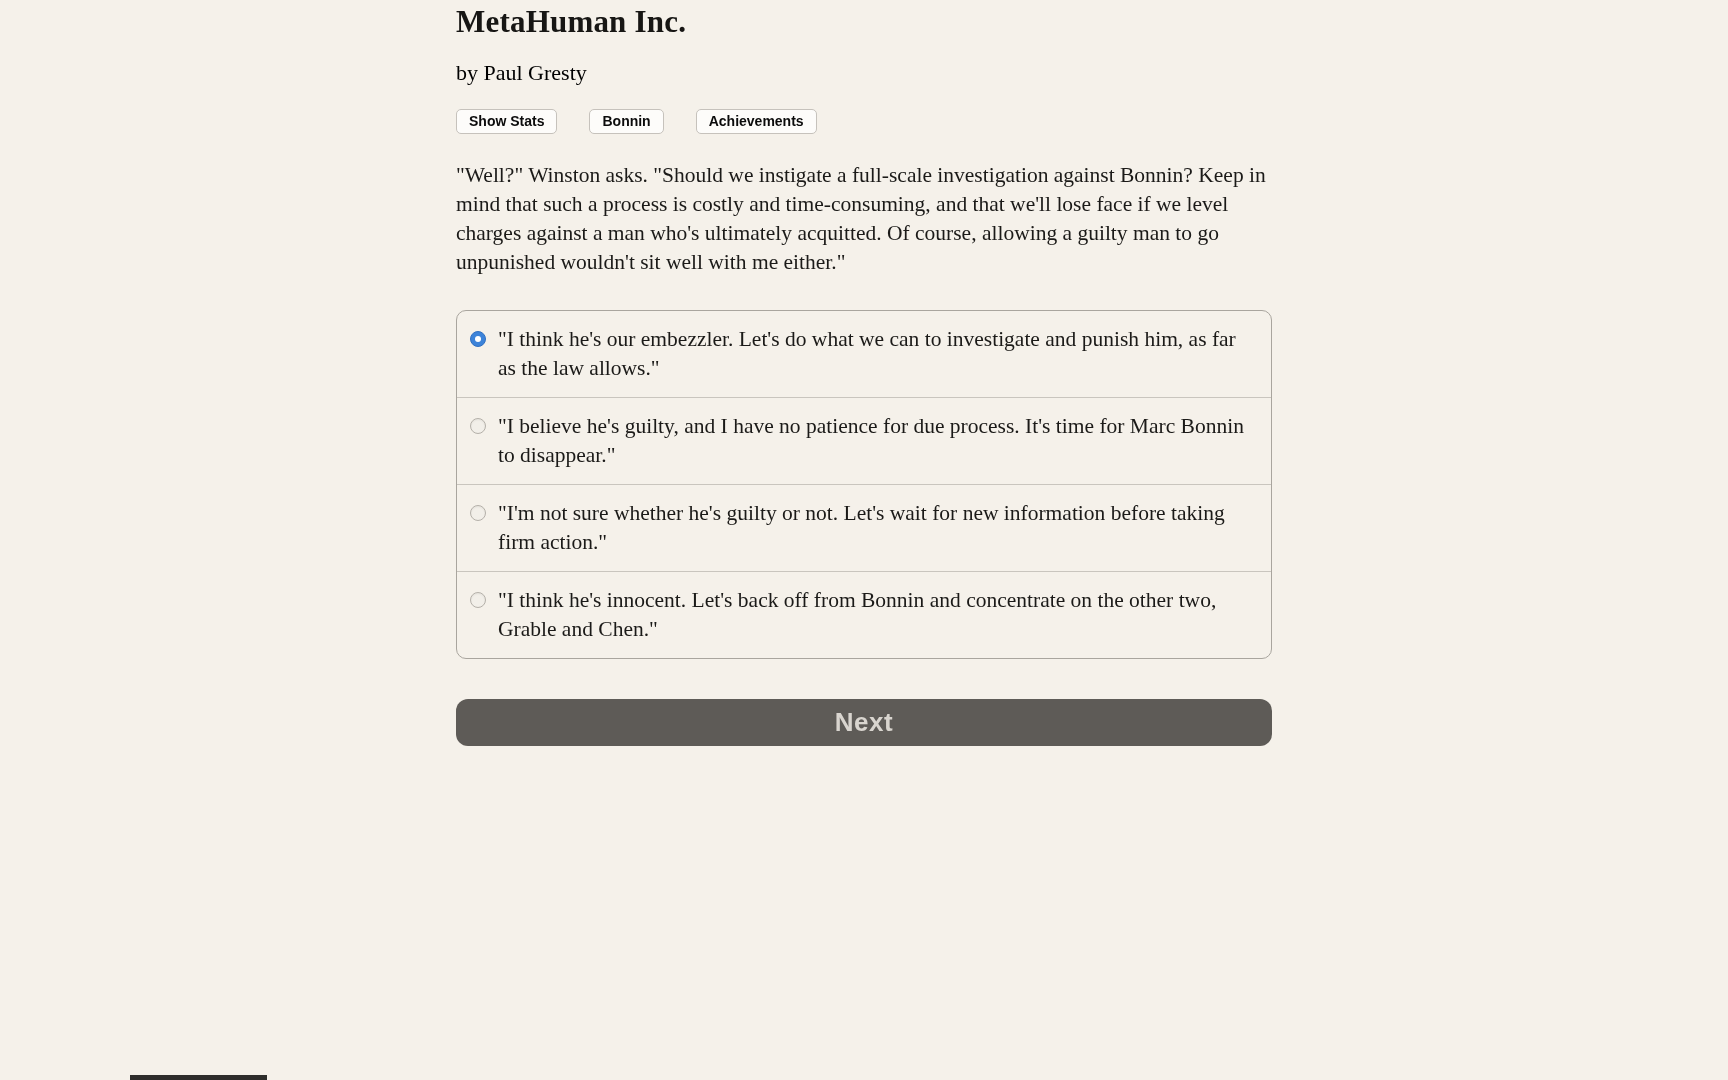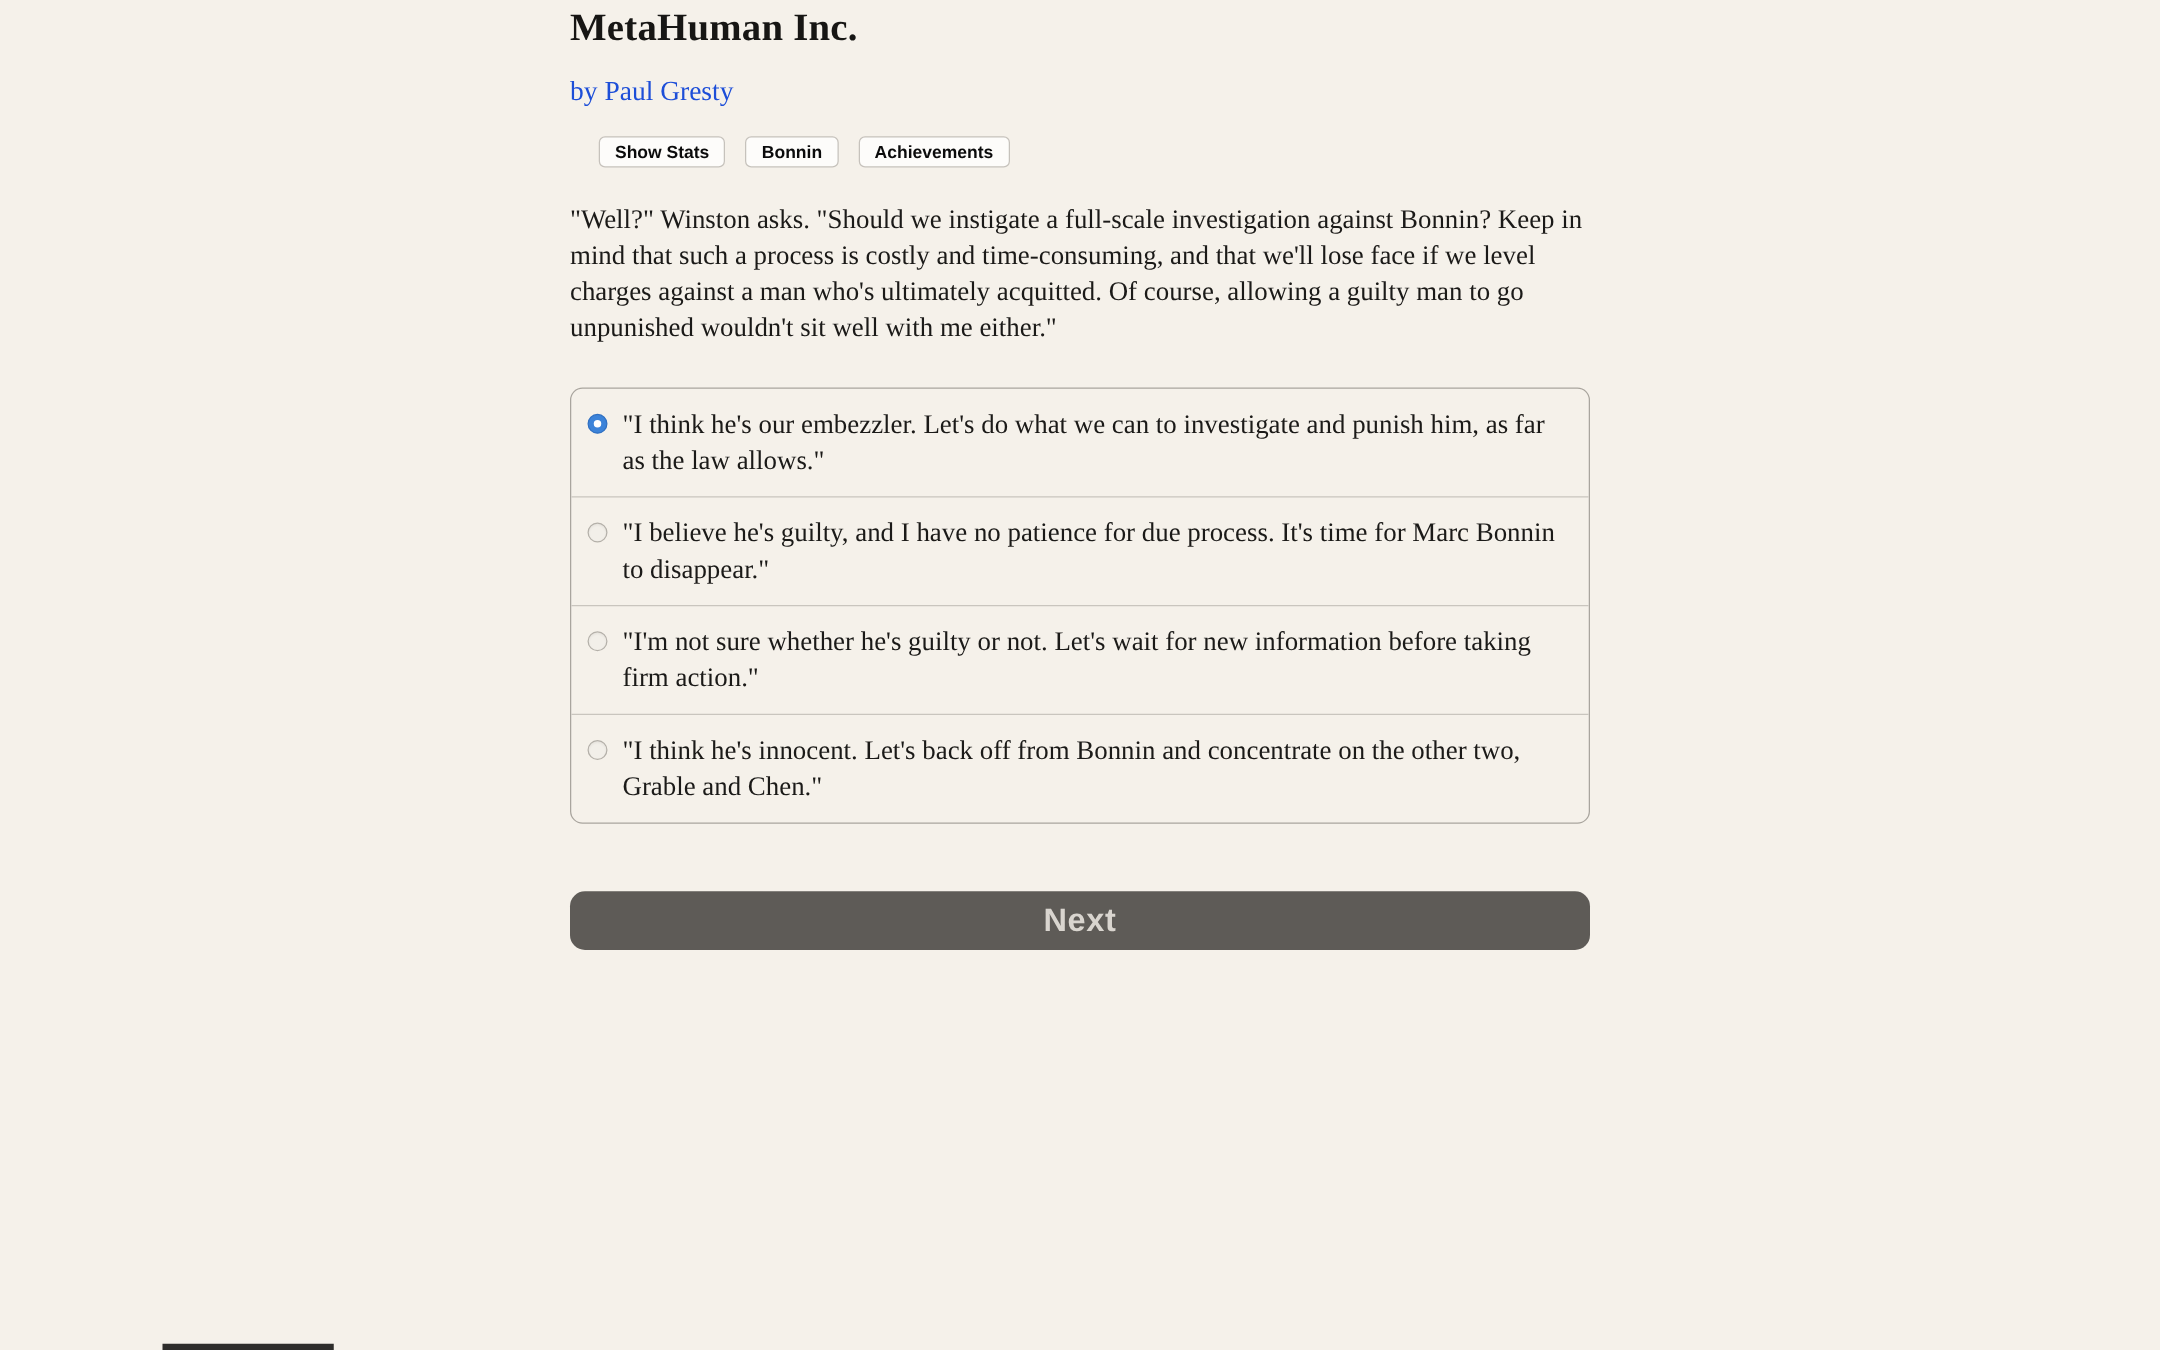--- a/index.html
+++ b/index.html
@@ -18,27 +18,26 @@
   }
   .title {
     font-size: 31px;
     font-weight: 600;
     letter-spacing: 0.2px;
     color: #171614;
   }
   .byline {
     margin-top: 20px;
     font-size: 22px;
-    color: #1d4ed8;
+    color: #000000;
   }
   .toolbar {
     margin-top: 23px;
     display: flex;
-    gap: 16px;
-    margin-left: 23px;
+    gap: 32px;
   }
   .toolbar button {
     font-family: "Liberation Sans", "DejaVu Sans", sans-serif;
     font-size: 14px;
     font-weight: 600;
     color: #0b0b0b;
     background: #fdfcfa;
     border: 1px solid #c6c2bc;
     border-radius: 5px;
     padding: 3px 12px 4px 12px;
@@ -91,21 +90,21 @@
   .radio.selected::after {
     content: "";
     position: absolute;
     left: 50%; top: 50%;
     width: 6px; height: 6px;
     margin: -3px 0 0 -3px;
     border-radius: 50%;
     background: #ffffff;
   }
   .next-button {
-    margin-top: 54px;
+    margin-top: 40px;
     width: 816px;
     height: 47px;
     background: #5e5b57;
     border: none;
     border-radius: 12px;
     font-family: "Liberation Sans", "DejaVu Sans", sans-serif;
     font-size: 26px;
     font-weight: bold;
     color: #d9d5cf;
     letter-spacing: 0.5px;

